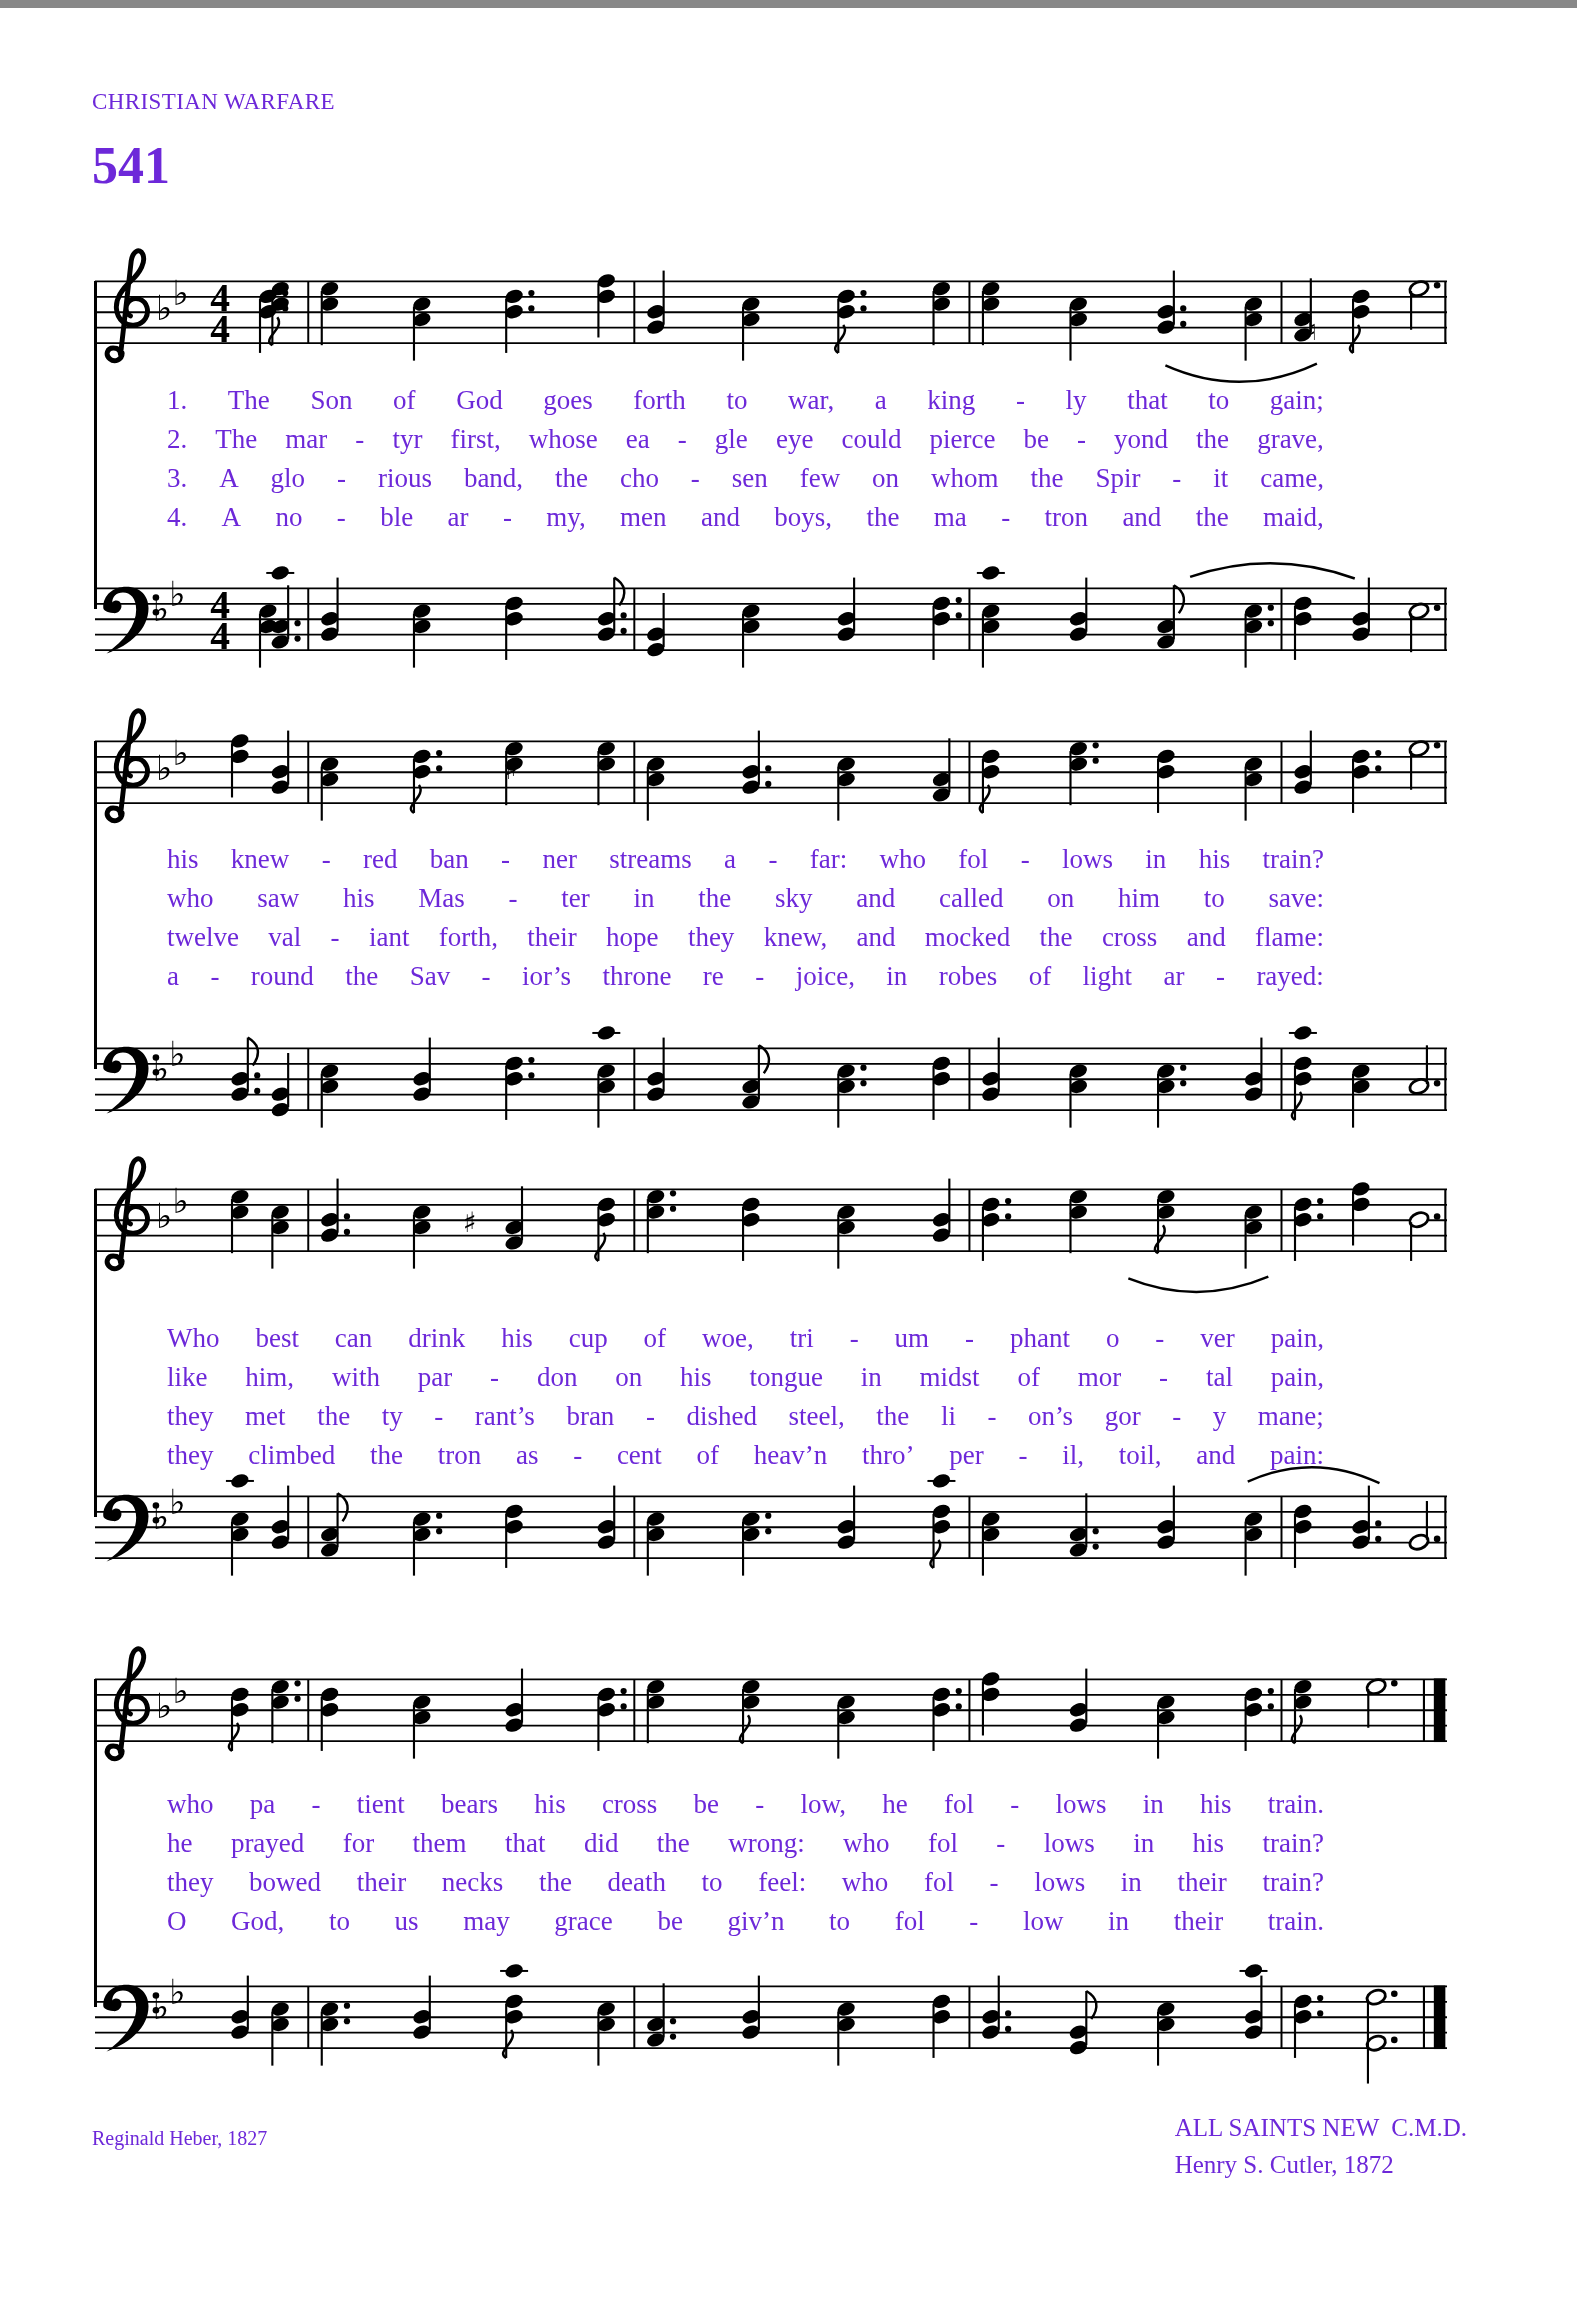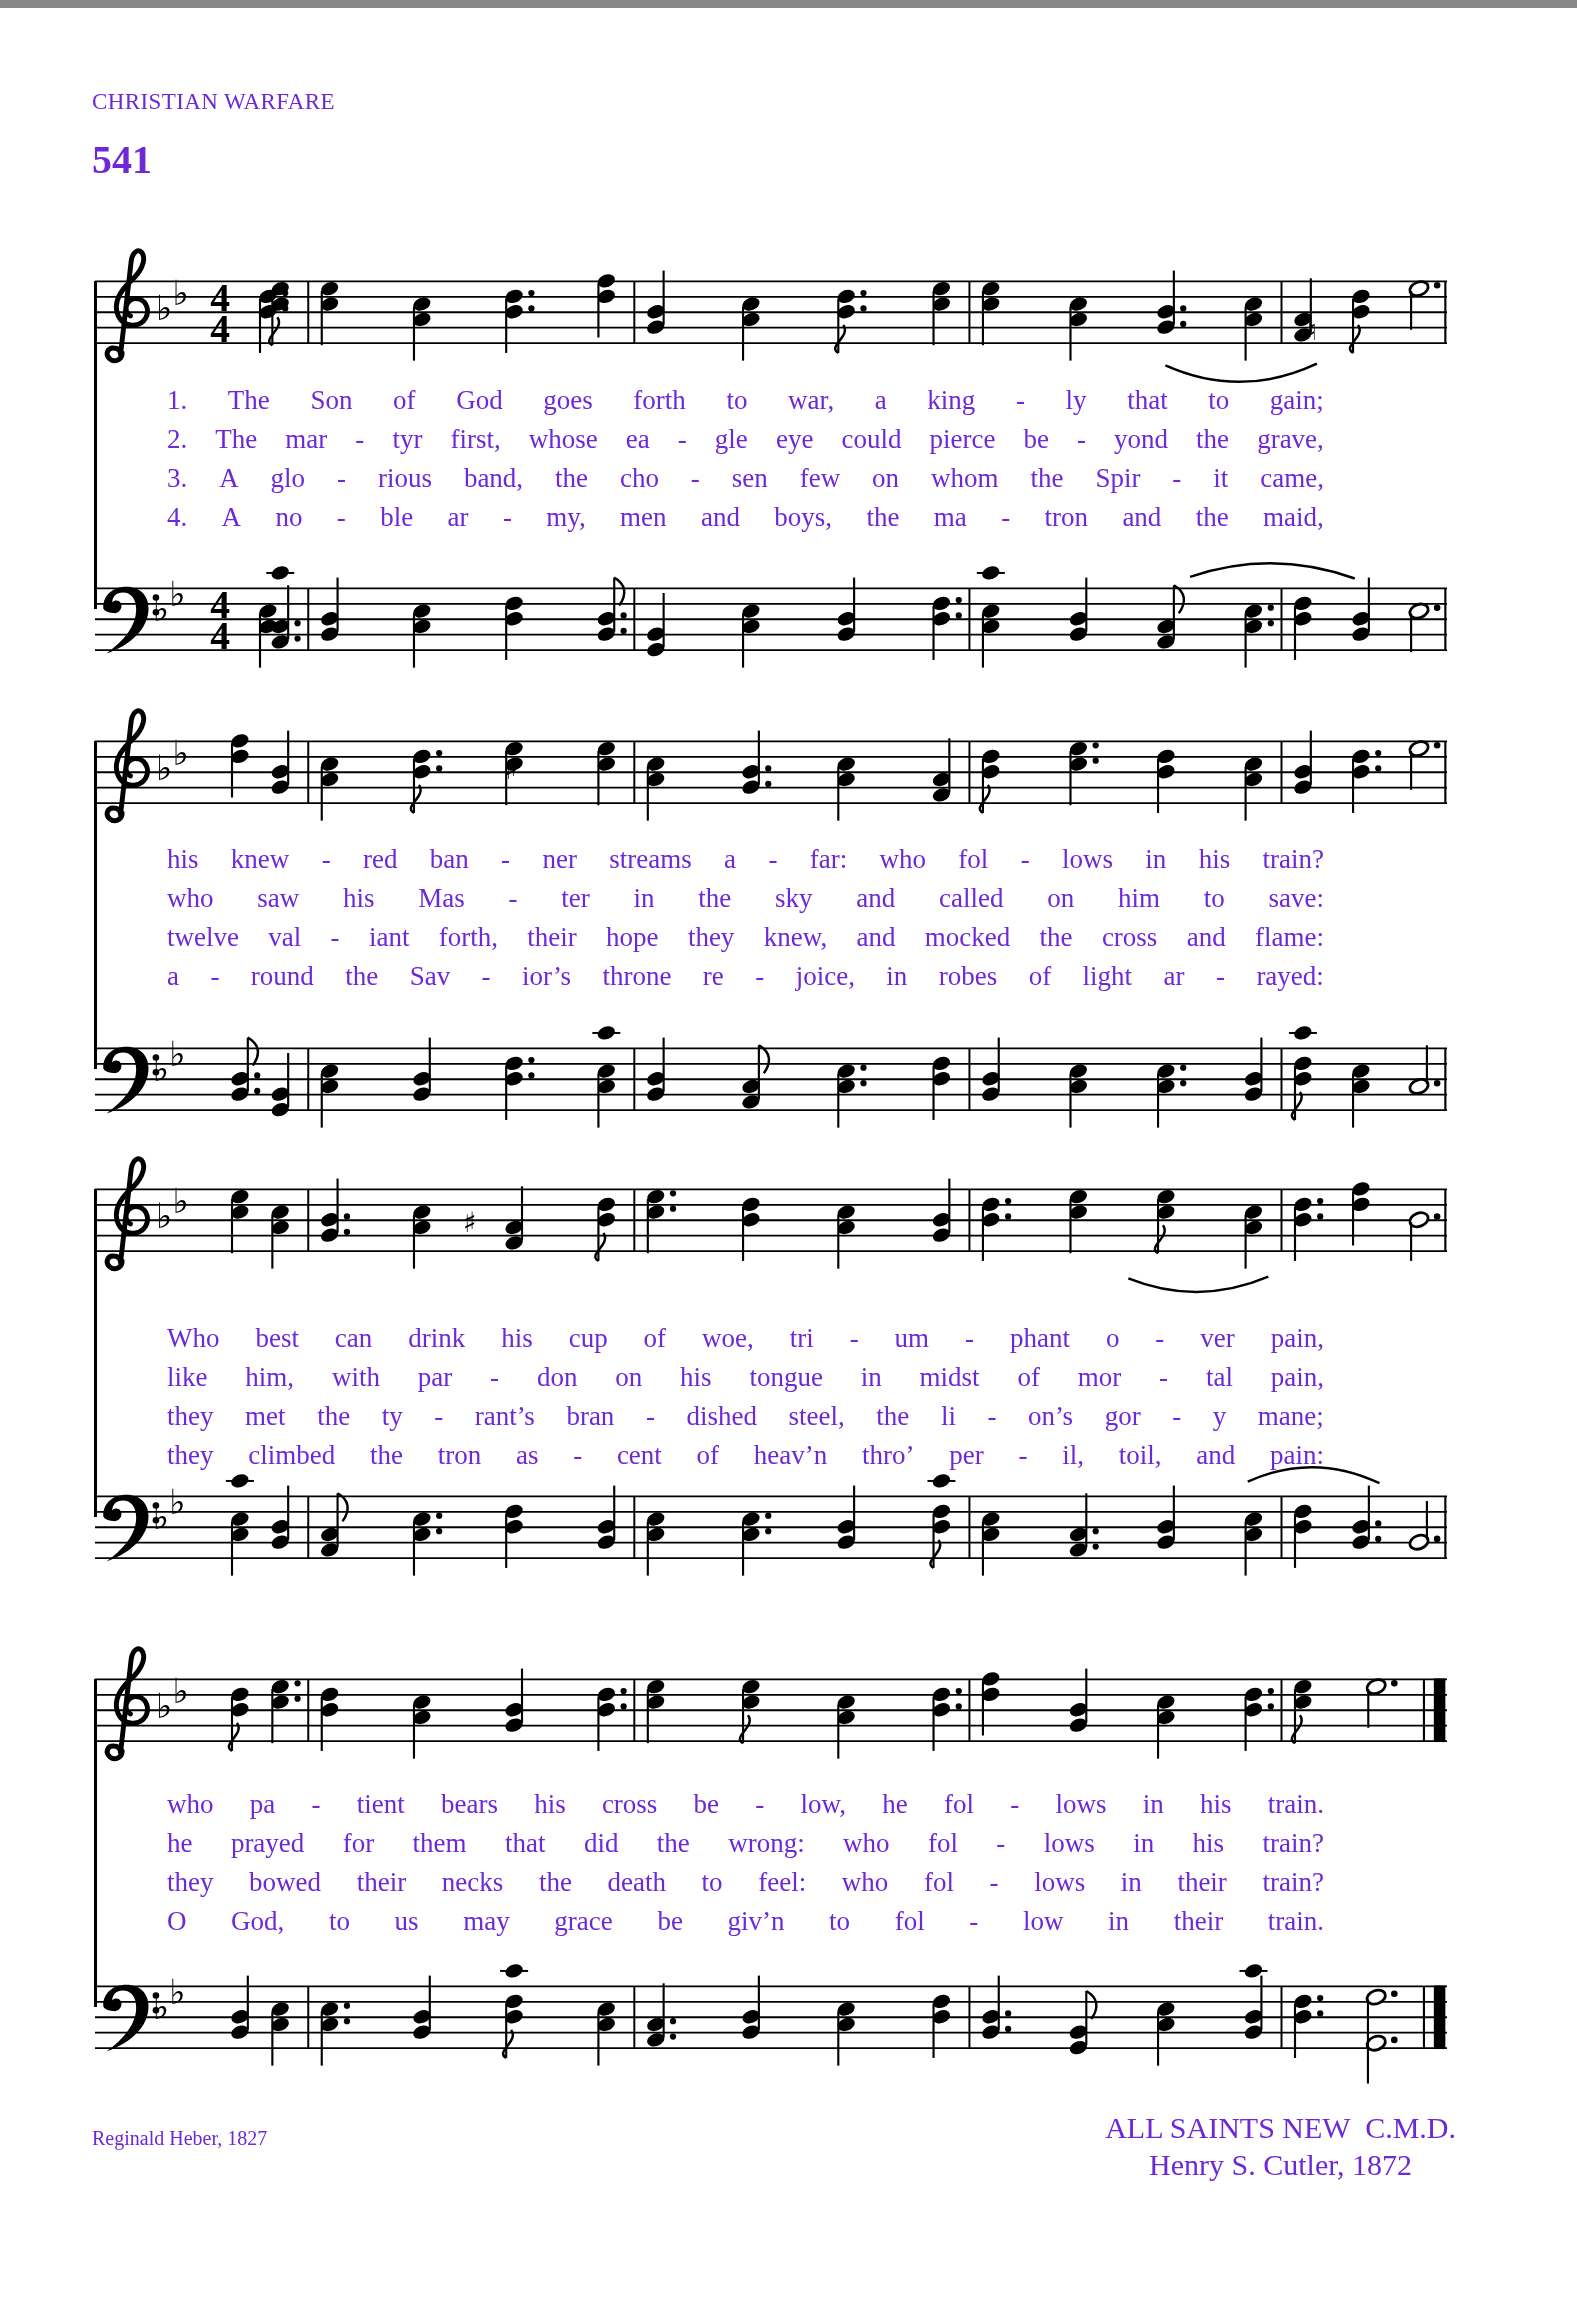--- a/index.html
+++ b/index.html
@@ -11,40 +11,40 @@
     color:#6d28d9;
     font-family:"Liberation Serif","DejaVu Serif",serif;
     overflow:hidden;
   }
   .category{
     position:absolute;left:92px;top:81px;
     font-size:23px;letter-spacing:0.4px;
   }
   .hymn-number{
     position:absolute;left:92px;top:128px;
-    font-size:40px;font-weight:bold;
+    font-size:52px;font-weight:bold;
   }
   .title{
     position:absolute;left:0;right:0;top:128px;margin:0;
     text-align:center;
     font-size:40px;font-weight:bold;
   }
   .system{position:absolute;left:95px;width:1352px;height:468px;}
   .staff{position:absolute;left:0;width:1352px;height:161px;overflow:visible;}
   .staff.treble{top:0;}
   .staff.bass{top:307px;}
   .sysline{position:absolute;left:-0.8px;top:41px;width:2.5px;height:328px;background:#000;}
   .lyrics{position:absolute;left:72px;right:123px;}
   .lyric-line{
     display:flex;justify-content:space-between;align-items:baseline;
     height:39px;line-height:39px;
     font-size:27px;white-space:nowrap;
   }
   .footer-author{position:absolute;left:92px;top:2119px;font-size:20px;}
-  .footer-right{position:absolute;right:122px;top:2101px;text-align:center;font-size:30px;line-height:37px;}
+  .footer-right{position:absolute;right:111px;top:2101px;text-align:left;font-size:25px;line-height:37px;}
   .footer-tune{white-space:pre;}
 </style>
 </head>
 <body>
 
 <div class="page">
 
   <div class="category">CHRISTIAN WARFARE</div>
   <div class="hymn-number">541</div>
 

